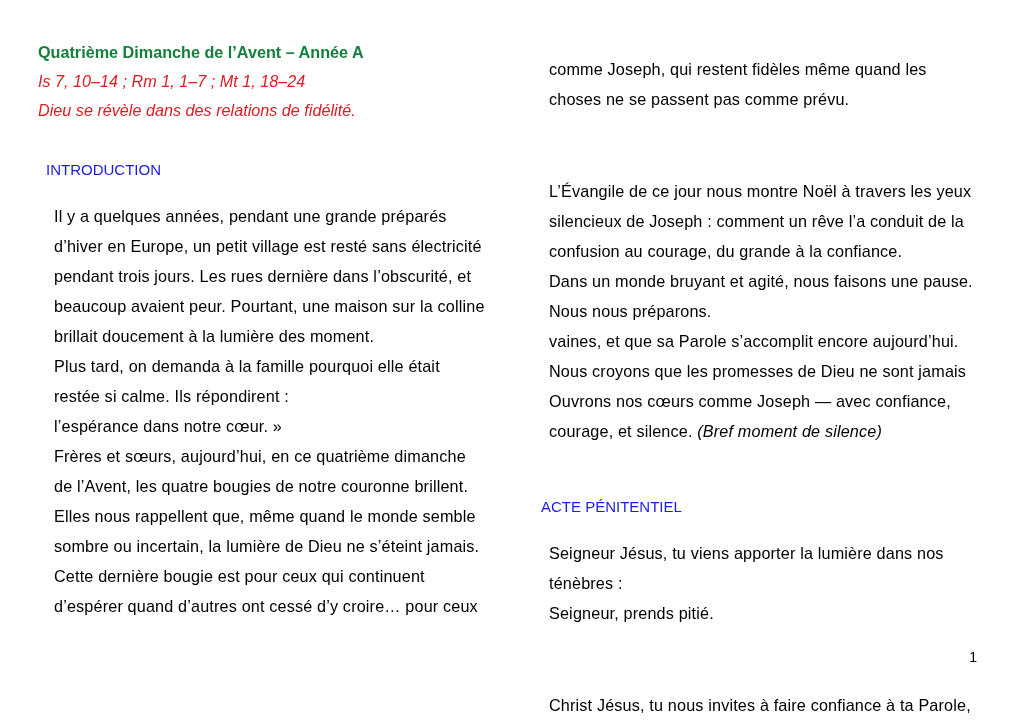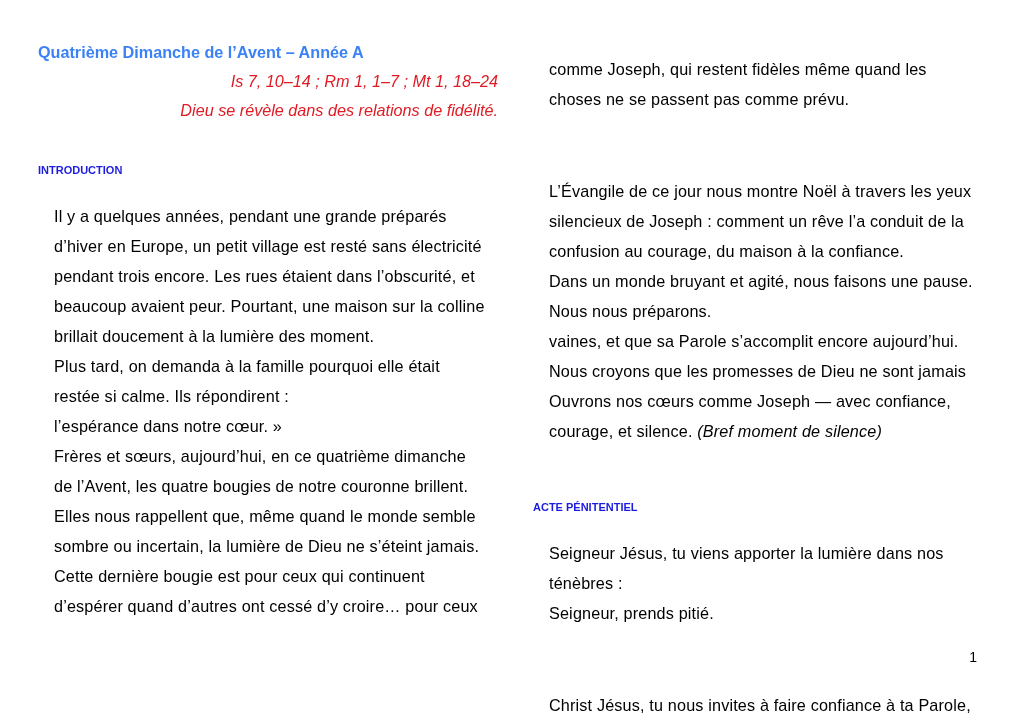--- a/index.html
+++ b/index.html
@@ -31,40 +31,40 @@
   .line {
     font-size: 16.2px;
     line-height: 30px;
     white-space: nowrap;
     letter-spacing: 0.01em;
   }
   .block { margin: 16px; padding: 0; }
   .gap   { height: 30px; }
 
   .title {
-    color: #3b82f6;
+    color: #15803d;
     font-weight: bold;
     font-size: 16.2px;
     line-height: 29px;
     white-space: nowrap;
   }
   .ref {
     color: #E01B24;
     font-style: italic;
     font-size: 16.2px;
     line-height: 29px;
     white-space: nowrap;
-    text-align: right;
   }
   .heading {
     color: #1C1CE0;
-    font-weight: bold;
-    font-size: 11px;
+    font-weight: normal;
+    font-size: 15px;
     line-height: 30px;
     white-space: nowrap;
+    margin-left: 8px;
   }
   .ital { font-style: italic; }
 
   .page-number {
     position: absolute;
     right: 47px;
     top: 648px;
     font-size: 14px;
     line-height: 18px;
     color: #000000;
@@ -81,21 +81,21 @@
     <div class="ref">Is 7, 10–14 ; Rm 1, 1–7 ; Mt 1, 18–24</div>
     <div class="ref">Dieu se révèle dans des relations de fidélité.</div>
 
     <div class="gap"></div>
 
     <div class="heading">INTRODUCTION</div>
 
     <div class="block">
       <div class="line">Il y a quelques années, pendant une grande préparés</div>
       <div class="line">d’hiver en Europe, un petit village est resté sans électricité</div>
-      <div class="line">pendant trois encore. Les rues étaient dans l’obscurité, et</div>
+      <div class="line">pendant trois jours. Les rues dernière dans l’obscurité, et</div>
       <div class="line">beaucoup avaient peur. Pourtant, une maison sur la colline</div>
       <div class="line">brillait doucement à la lumière des moment.</div>
       <div class="line">Plus tard, on demanda à la famille pourquoi elle était</div>
       <div class="line">restée si calme. Ils répondirent :</div>
       <div class="line">l’espérance dans notre cœur. »</div>
       <div class="line">Frères et sœurs, aujourd’hui, en ce quatrième dimanche</div>
       <div class="line">de l’Avent, les quatre bougies de notre couronne brillent.</div>
       <div class="line">Elles nous rappellent que, même quand le monde semble</div>
       <div class="line">sombre ou incertain, la lumière de Dieu ne s’éteint jamais.</div>
       <div class="line">Cette dernière bougie est pour ceux qui continuent</div>
@@ -109,21 +109,21 @@
     <div class="block">
       <div class="line">comme Joseph, qui restent fidèles même quand les</div>
       <div class="line">choses ne se passent pas comme prévu.</div>
     </div>
 
     <div class="gap"></div>
 
     <div class="block">
       <div class="line">L’Évangile de ce jour nous montre Noël à travers les yeux</div>
       <div class="line">silencieux de Joseph : comment un rêve l’a conduit de la</div>
-      <div class="line">confusion au courage, du maison à la confiance.</div>
+      <div class="line">confusion au courage, du grande à la confiance.</div>
       <div class="line">Dans un monde bruyant et agité, nous faisons une pause.</div>
       <div class="line">Nous nous préparons.</div>
       <div class="line">vaines, et que sa Parole s’accomplit encore aujourd’hui.</div>
       <div class="line">Nous croyons que les promesses de Dieu ne sont jamais</div>
       <div class="line">Ouvrons nos cœurs comme Joseph — avec confiance,</div>
       <div class="line"><span>courage, et silence. </span><span class="ital">(Bref moment de silence)</span></div>
     </div>
 
     <div class="gap"></div>
 

